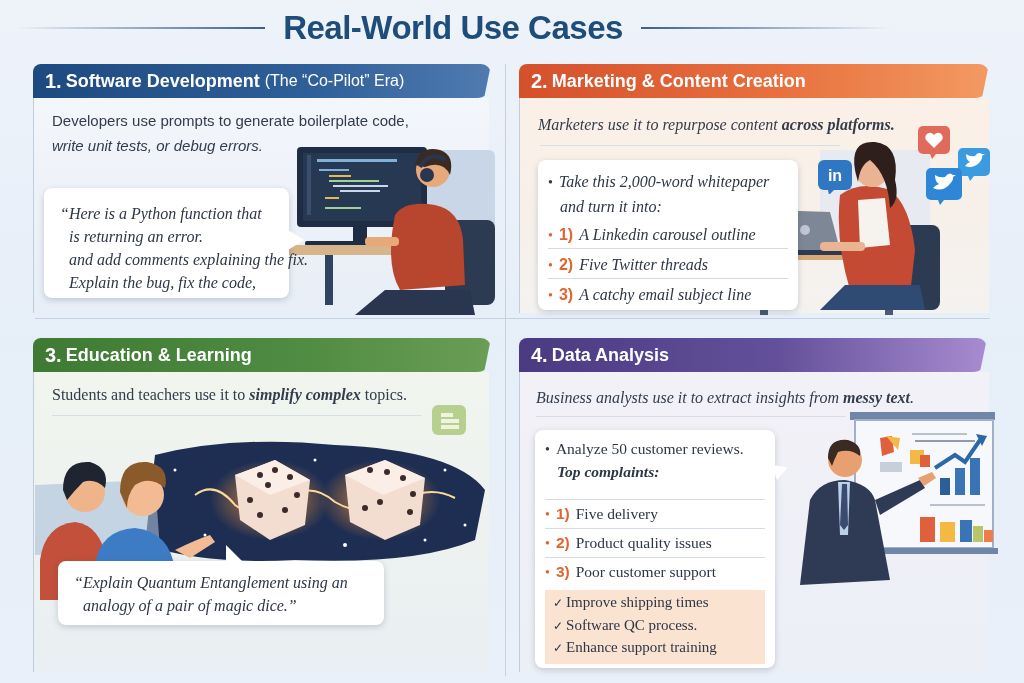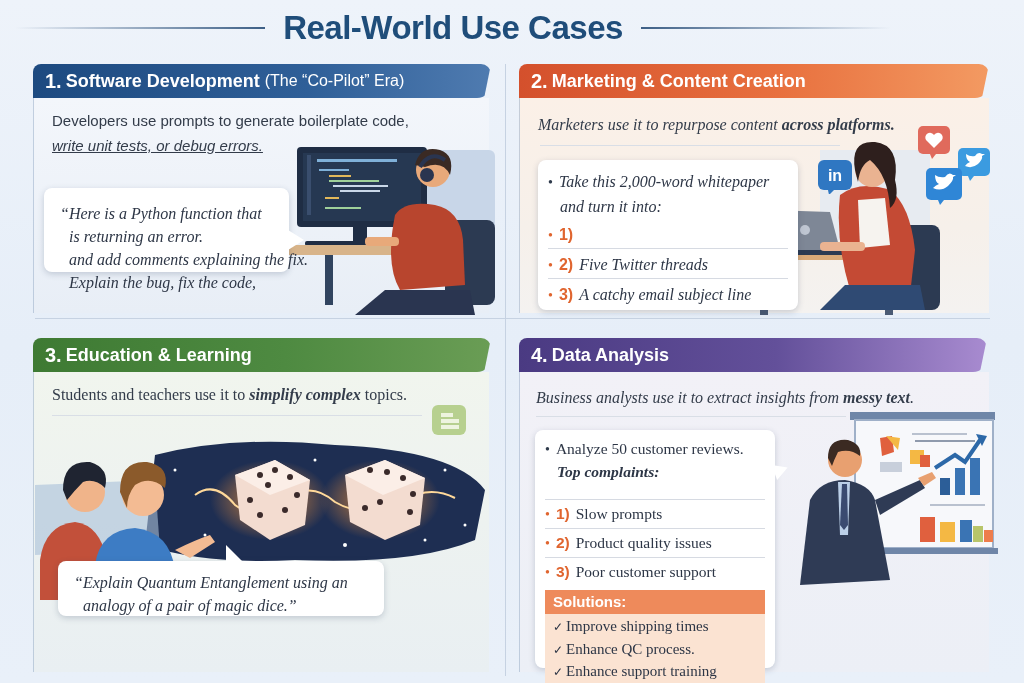--- a/index.html
+++ b/index.html
@@ -94,21 +94,21 @@
 
 <section>
   <div class="panel-body b1" style="left:33px;top:98px;width:456px;height:215px;"></div>
   <div class="panel-header h1" style="left:33px;top:64px;width:458px;">
     <span class="num">1.</span>
     <span>Software Development</span>
     <span class="sub">(The “Co-Pilot” Era)</span>
   </div>
   <div class="lead" style="left:52px;top:108px;font-style:normal;font-family:'Liberation Sans',sans-serif;font-size:15px;">
     <div>Developers use prompts to generate boilerplate code,</div>
-    <div style="font-style:italic;text-decoration:underline;">write unit tests, or debug errors.</div>
+    <div style="font-style:italic;">write unit tests, or debug errors.</div>
   </div>
 
   <div class="illus" style="left:285px;top:145px;width:215px;height:170px;">
     <svg width="215" height="170" viewBox="0 0 215 170">
       <rect x="140" y="5" width="70" height="105" rx="6" fill="#c8d6e8"></rect>
       <rect x="12" y="2" width="130" height="80" rx="4" fill="#1f2d44"></rect>
       <rect x="18" y="8" width="118" height="68" fill="#263852"></rect>
       <rect x="22" y="10" width="4" height="60" fill="#3a4e6e"></rect>
       <g fill="#7fb0d8">
           <rect x="32" y="14" width="80" height="3"></rect>
@@ -134,21 +134,21 @@
       <path d="M110 70 Q120 55 150 60 Q175 65 178 95 L180 140 L115 145 Q100 120 110 70 Z" fill="#b8452e"></path>
       <path d="M100 145 L185 145 L190 170 L70 170 Z" fill="#2a3550"></path>
       <circle cx="148" cy="25" r="17" fill="#e8a97a"></circle>
       <path d="M130 20 Q135 0 155 5 Q170 10 165 30 Q158 15 140 22 Z" fill="#3a2a24"></path>
       <circle cx="142" cy="30" r="7" fill="#2a3550"></circle>
       <path d="M135 22 Q145 5 160 15" stroke="#2a3550" stroke-width="4" fill="none"></path>
       <rect x="80" y="92" width="34" height="9" rx="4" fill="#e8a97a"></rect>
     </svg>
   </div>
 
-  <div class="bubble quote1" style="left:44px;top:188px;width:245px;height:84px;">
+  <div class="bubble quote1" style="left:44px;top:188px;width:245px;height:110px;">
     <div>“Here is a Python function that</div>
     <div style="padding-left:9px;">is returning an error.</div>
     <div style="padding-left:9px;">and add comments explaining the fix.</div>
     <div style="padding-left:9px;">Explain the bug, fix the code,</div>
   </div>
   <div class="bubble-tail" style="left:288px;top:230px;border-top:10px solid transparent;border-bottom:10px solid transparent;border-left:16px solid #fff;"></div>
 </section>
 
 <section>
   <div class="panel-body b2" style="left:519px;top:98px;width:470px;height:215px;"></div>
@@ -212,20 +212,21 @@
     <div class="li">
         <span class="dot">•</span>
         <span>Take this 2,000-word whitepaper</span>
       </div>
     <div class="li" style="padding-left:12px;">
         <span>and turn it into:</span>
       </div>
     <div class="li sep" style="margin-top:4px;">
         <span class="dot or">•</span>
         <span class="n">1)</span>
+        <span>A Linkedin carousel outline</span>
       </div>
     <div class="li sep" style="margin-top:4px;">
         <span class="dot or">•</span>
         <span class="n">2)</span>
         <span>Five Twitter threads</span>
       </div>
     <div class="li" style="margin-top:4px;">
         <span class="dot or">•</span>
         <span class="n">3)</span>
         <span>A catchy email subject line</span>
@@ -304,21 +305,21 @@
       <path d="M5 130 Q10 95 40 92 Q65 95 72 130 L72 170 L5 170 Z" fill="#c2503a"></path>
       <circle cx="50" cy="62" r="20" fill="#f0b48a"></circle>
       <path d="M28 60 Q28 30 55 32 Q75 38 70 58 Q60 48 48 52 Q40 60 32 70 Z" fill="#1f2431"></path>
       <path d="M60 135 Q65 100 100 98 Q135 102 140 140 L140 170 L55 170 Z" fill="#3d7cc4"></path>
       <circle cx="108" cy="65" r="21" fill="#f3bb93"></circle>
       <path d="M85 62 Q85 30 112 32 Q135 36 130 58 Q115 45 100 55 Q92 65 92 78 Z" fill="#8b5a2b"></path>
       <path d="M140 120 Q160 110 175 105 L180 112 L155 128 Z" fill="#f3bb93"></path>
     </svg>
   </div>
 
-  <div class="bubble" style="left:58px;top:561px;width:326px;height:55px;font-size:16px;line-height:23px;padding:10px 12px 8px 16px;">
+  <div class="bubble" style="left:58px;top:561px;width:326px;height:64px;font-size:16px;line-height:23px;padding:10px 12px 8px 16px;">
     <div>“Explain Quantum Entanglement using an</div>
     <div style="padding-left:9px;">analogy of a pair of magic dice.”</div>
   </div>
   <div class="bubble-tail" style="left:226px;top:545px;border-left:0 solid transparent;border-right:16px solid transparent;border-bottom:16px solid #fff;"></div>
 </section>
 
 <section>
   <div class="panel-body b4" style="left:519px;top:372px;width:470px;height:300px;"></div>
   <div class="panel-header h4" style="left:519px;top:338px;width:468px;">
     <span class="num">4.</span>
@@ -367,35 +368,34 @@
     <div class="li" style="line-height:22px;">
         <span class="dot">•</span>
         <span style="font-style:normal;">Analyze 50 customer reviews.</span>
       </div>
     <div class="li sep" style="padding-left:12px;line-height:22px;font-weight:700;padding-bottom:16px;">
         <span>Top complaints:</span>
       </div>
     <div class="li sep" style="line-height:27px;">
         <span class="dot or">•</span>
         <span class="n">1)</span>
-        <span style="font-style:normal;">Slow prompts</span>
+        <span style="font-style:normal;">Five delivery</span>
       </div>
     <div class="li sep" style="line-height:27px;">
         <span class="dot or">•</span>
         <span class="n">2)</span>
         <span style="font-style:normal;">Product quality issues</span>
       </div>
     <div class="li" style="line-height:27px;">
         <span class="dot or">•</span>
         <span class="n">3)</span>
         <span style="font-style:normal;">Poor customer support</span>
       </div>
     <div style="margin-top:4px;">
-      <div class="sol-head">Solutions:</div>
       <div class="sol-body">
         <div><span class="chk">✓</span><span style="font-style:normal;margin-top:48px;">Improve shipping times</span></div>
-        <div><span class="chk">✓</span><span style="font-style:normal;">Enhance QC process.</span></div>
+        <div><span class="chk">✓</span><span style="font-style:normal;">Software QC process.</span></div>
         <div><span class="chk">✓</span><span style="font-style:normal;">Enhance support training</span></div>
       </div>
     </div>
   </div>
   <div class="bubble-tail" style="left:774px;top:462px;border-top:8px solid transparent;border-bottom:8px solid transparent;border-left:14px solid #fff;transform:rotate(-20deg);"></div>
 </section>
 
 </body></html>

